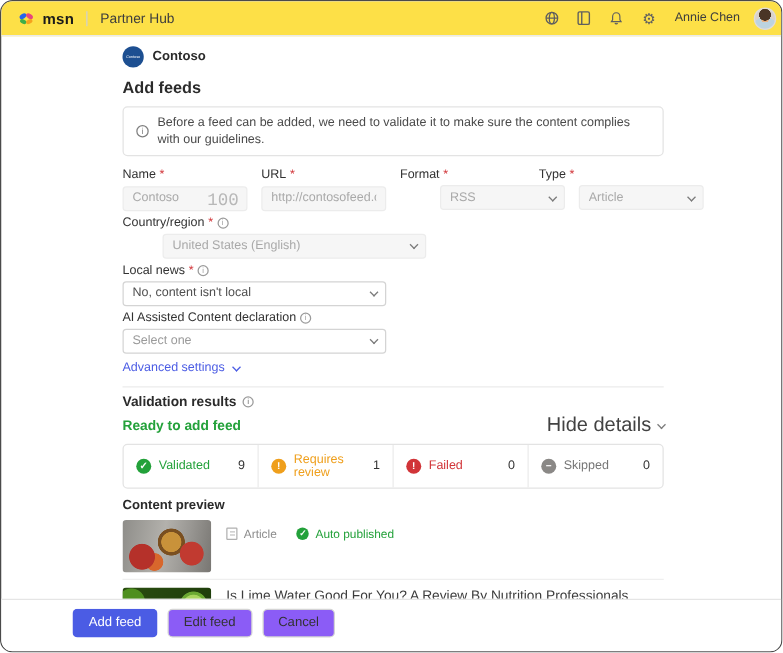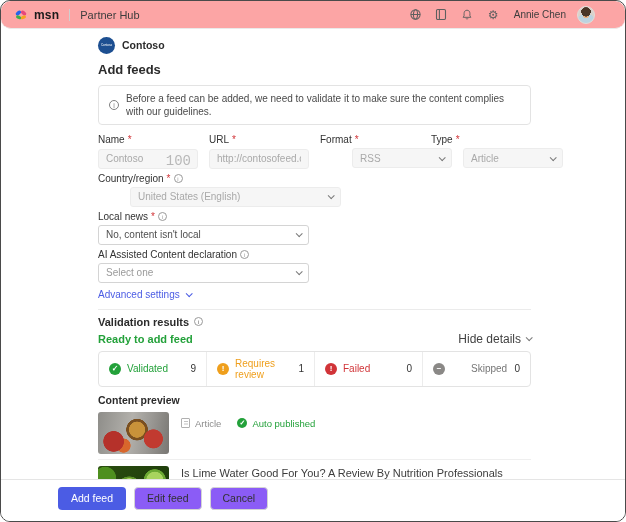--- a/index.html
+++ b/index.html
@@ -11,25 +11,24 @@
   .window {
     width: 626px; height: 522px;
     border: 1.5px solid #4a4a4a;
     border-radius: 10px;
     overflow: hidden;
     position: relative;
     background: #fff;
   }
   
   .topbar {
-    height: 28px; background: #fca5a5;
+    height: 28px; background: #fde047;
     border-bottom: 1px solid #eaeaea;
     display: flex; align-items: center; justify-content: space-between;
-    padding: 0 30px 0 12px;
-    border-radius: 10px;
+    padding: 0 4px 0 12px;
   }
   .h-left { display: flex; align-items: center; gap: 6px; }
   .logo-text { font-size: 12px; font-weight: 700; color: #1b1b1b; letter-spacing: .2px; }
   .h-divider { width: 1px; height: 12px; background: #cfcfcf; margin: 0 4px; }
   .app-name { font-size: 11px; color: #3d3d3d; }
   .h-right { display: flex; align-items: center; gap: 11px; }
   .hicon { width: 15px; height: 15px; display: inline-flex; align-items: center; justify-content: center; color: #5f5f5f; cursor: pointer; }
   .hicon svg { display: block; }
   .gear-glyph { font-size: 12px; line-height: 1; color: #5f5f5f; }
   .user-name { font-size: 10px; color: #3d3d3d; margin-left: 2px; }
@@ -89,37 +88,37 @@
   .adv-link {
     margin-top: 7px; display: inline-flex; align-items: center; gap: 6px;
     font-size: 10px; color: #4b5ce4; cursor: pointer; line-height: 10px;
   }
   .adv-link .chev { border-color: #4b5ce4; }
   .hr { border: none; border-top: 1px solid #ebebeb; margin-top: 7px; }
   
   .vtitle { margin-top: 6px; display: flex; align-items: center; gap: 5px; font-size: 11px; font-weight: 700; color: #2b2b2b; line-height: 12px; }
   .vstatus-row { margin-top: 4px; display: flex; align-items: center; justify-content: space-between; }
   .vready { font-size: 11px; font-weight: 700; color: #23a13a; }
-  .hide-details { font-size: 12px; color: #424242; display: inline-flex; align-items: center; gap: 5px; cursor: pointer; }
+  .hide-details { font-size: 16px; color: #424242; display: inline-flex; align-items: center; gap: 5px; cursor: pointer; }
   .vbox { margin-top: 5px; border: 1px solid #e3e3e3; border-radius: 4px; display: flex; }
   .vstat { flex: 1; display: flex; align-items: center; gap: 6px; padding: 6px 10px; }
   .vstat + .vstat { border-left: 1px solid #ececec; }
   .vlabel { font-size: 10px; }
   .vcount { margin-left: auto; font-size: 10px; color: #333; }
   .circ {
     width: 12px; height: 12px; border-radius: 50%; flex: none;
     color: #fff; font-size: 8px; font-weight: 700;
     display: inline-flex; align-items: center; justify-content: center;
   }
   .circ.sm { width: 10px; height: 10px; font-size: 7px; }
   .circ-check { background: #23a13a; } .circ-check::before { content: "✓"; }
   .circ-warn  { background: #ef9f1c; } .circ-warn::before  { content: "!"; }
   .circ-fail  { background: #d13438; } .circ-fail::before  { content: "!"; }
   .circ-skip  { background: #8a8886; } .circ-skip::before  { content: "−"; }
-  .c-green { color: #23a13a; } .c-orange { color: #ef9f1c; } .c-red { color: #d13438; } .c-gray { color: #767676; margin-left: 20px; }
+  .c-green { color: #23a13a; } .c-orange { color: #ef9f1c; } .c-red { color: #d13438; } .c-gray { color: #767676; }
   
   .cp-title { margin-top: 8px; font-size: 10.5px; font-weight: 700; color: #2b2b2b; line-height: 11px; }
   .cp-item { display: flex; gap: 12px; padding: 6px 0 5px 0; }
   .cp-item.bordered { border-bottom: 1px solid #efefef; }
   .thumb { width: 71px; height: 42px; border-radius: 3px; flex: none; }
   .thumb1 {
     background:
       radial-gradient(circle at 22% 70%, #b5312a 0 16%, transparent 17%),
       radial-gradient(circle at 36% 80%, #d8672c 0 12%, transparent 13%),
       radial-gradient(circle at 78% 64%, #c13a30 0 15%, transparent 16%),

